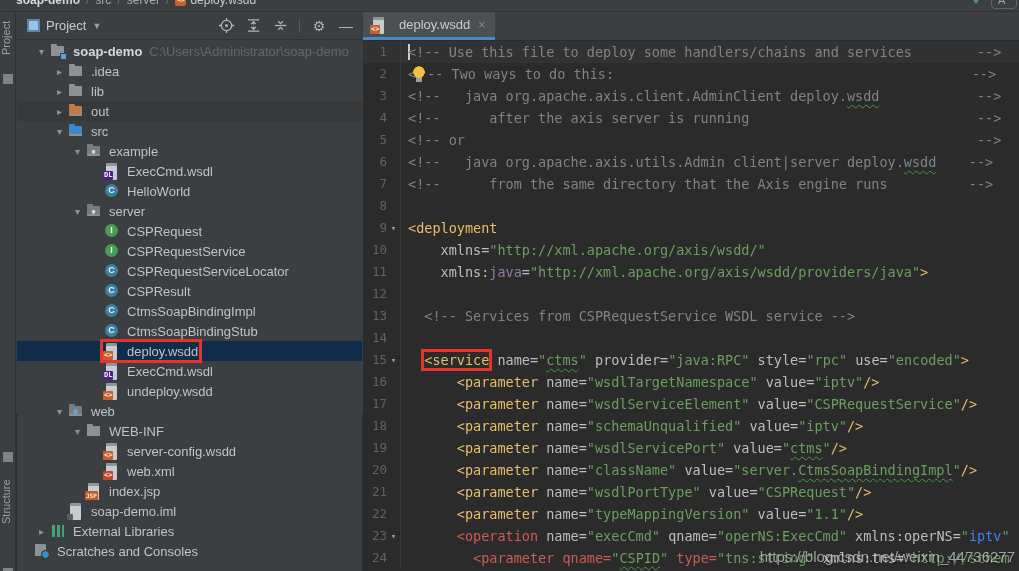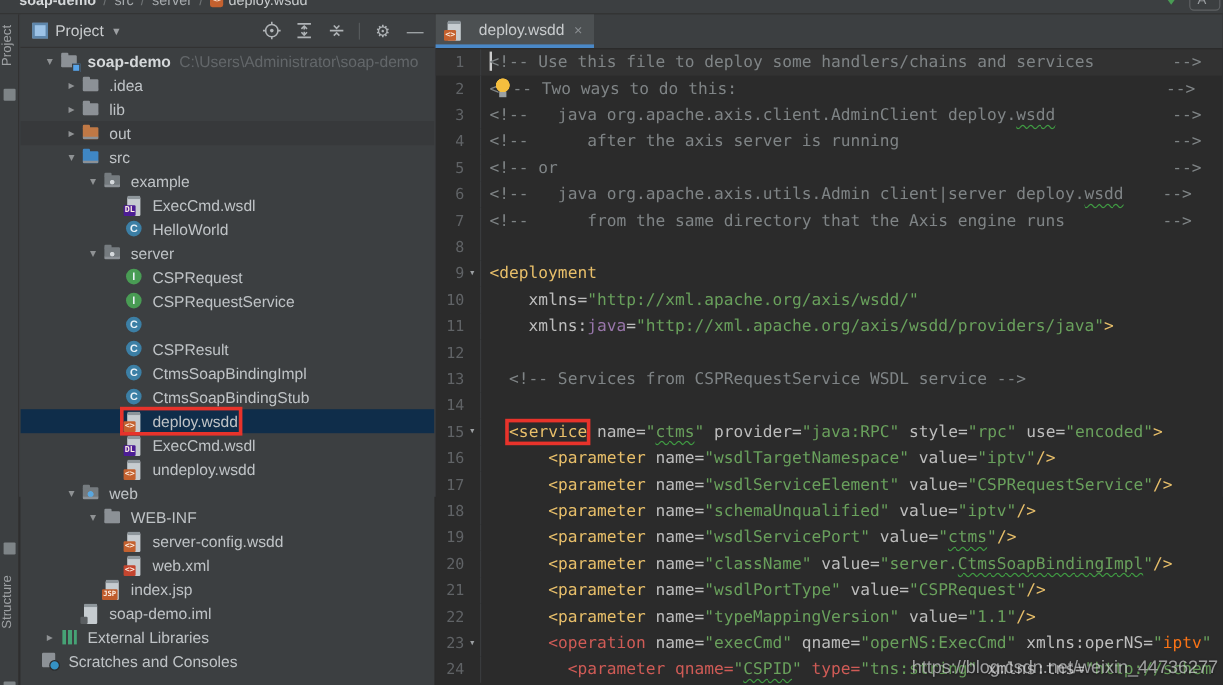--- a/index.html
+++ b/index.html
@@ -100,21 +100,21 @@
   .code-area { position:absolute; top:29px; left:0; right:0; bottom:0; overflow:hidden;
     font:13.5px/22px "DejaVu Sans Mono",monospace; white-space:pre; }
   .eline { height:22px; display:flex; }
   .eline.cur { background:#323232; }
   .lnum { width:24px; flex:none; text-align:right; color:#606366; font-size:12.5px; }
   .foldc { width:14px; flex:none; text-align:center; color:#9DA0A3; font-size:9px;
     border-right:1px solid #393B3D; margin-right:0; }
   .codec { padding-left:7px; position:relative; }
   .c-cm { color:#7F8486; } .c-tag { color:#E8BF6A; } .c-tagE { color:#CF5B56; }
   .c-at { color:#BDBDBD; } .c-atR { color:#CF5B56; } .c-str { color:#69A05C; }
-  .c-strE { color:#f97316; } .c-ns { color:#9876AA;text-align:center; } .c-pln { color:#A9B7C6; }
+  .c-strE { color:#3b82f6; } .c-ns { color:#9876AA;text-align:center; } .c-pln { color:#A9B7C6; }
   .wavy { text-decoration:underline; text-decoration-style:wavy; text-decoration-color:#3F9C42;
     text-decoration-thickness:1px; text-underline-offset:3px; }
   .seg-box { outline:3px solid #E8332B; outline-offset:0px; }
   .caret { display:inline-block; width:1.5px; height:16px; background:#CCCCCC; vertical-align:-3px; margin-right:-1.5px; }
   .bulb { display:inline-block; width:14px; height:16px; vertical-align:-3px; margin:0 1px 0 -4px;
     background:radial-gradient(circle at 50% 38%, #F5BE3E 0 5.5px, transparent 6px),
     linear-gradient(#9AA0A3,#9AA0A3) 50% 100%/6px 5px no-repeat; }
   .watermark { position:absolute; right:4px; bottom:6px; color:rgba(235,237,239,.62); font-size:15px;
     font-family:"Liberation Sans",sans-serif; text-shadow:0 1px 2px rgba(0,0,0,.45); pointer-events:none; }
   svg.ic { display:block; }
@@ -247,20 +247,21 @@
           <span class="ticon circle-base icon-interface">
             <i>I</i>
           </span>
           <span class="tlabel">CSPRequestService</span>
         </div>
         <div class="tree-row" style="padding-left: 70px;">
           <span class="chev"></span>
           <span class="ticon circle-base icon-class">
             <i>C</i>
           </span>
+          <span class="tlabel">CSPRequestServiceLocator</span>
         </div>
         <div class="tree-row" style="padding-left: 70px;">
           <span class="chev"></span>
           <span class="ticon circle-base icon-class">
             <i>C</i>
           </span>
           <span class="tlabel">CSPResult</span>
         </div>
         <div class="tree-row" style="padding-left: 70px;">
           <span class="chev"></span>

